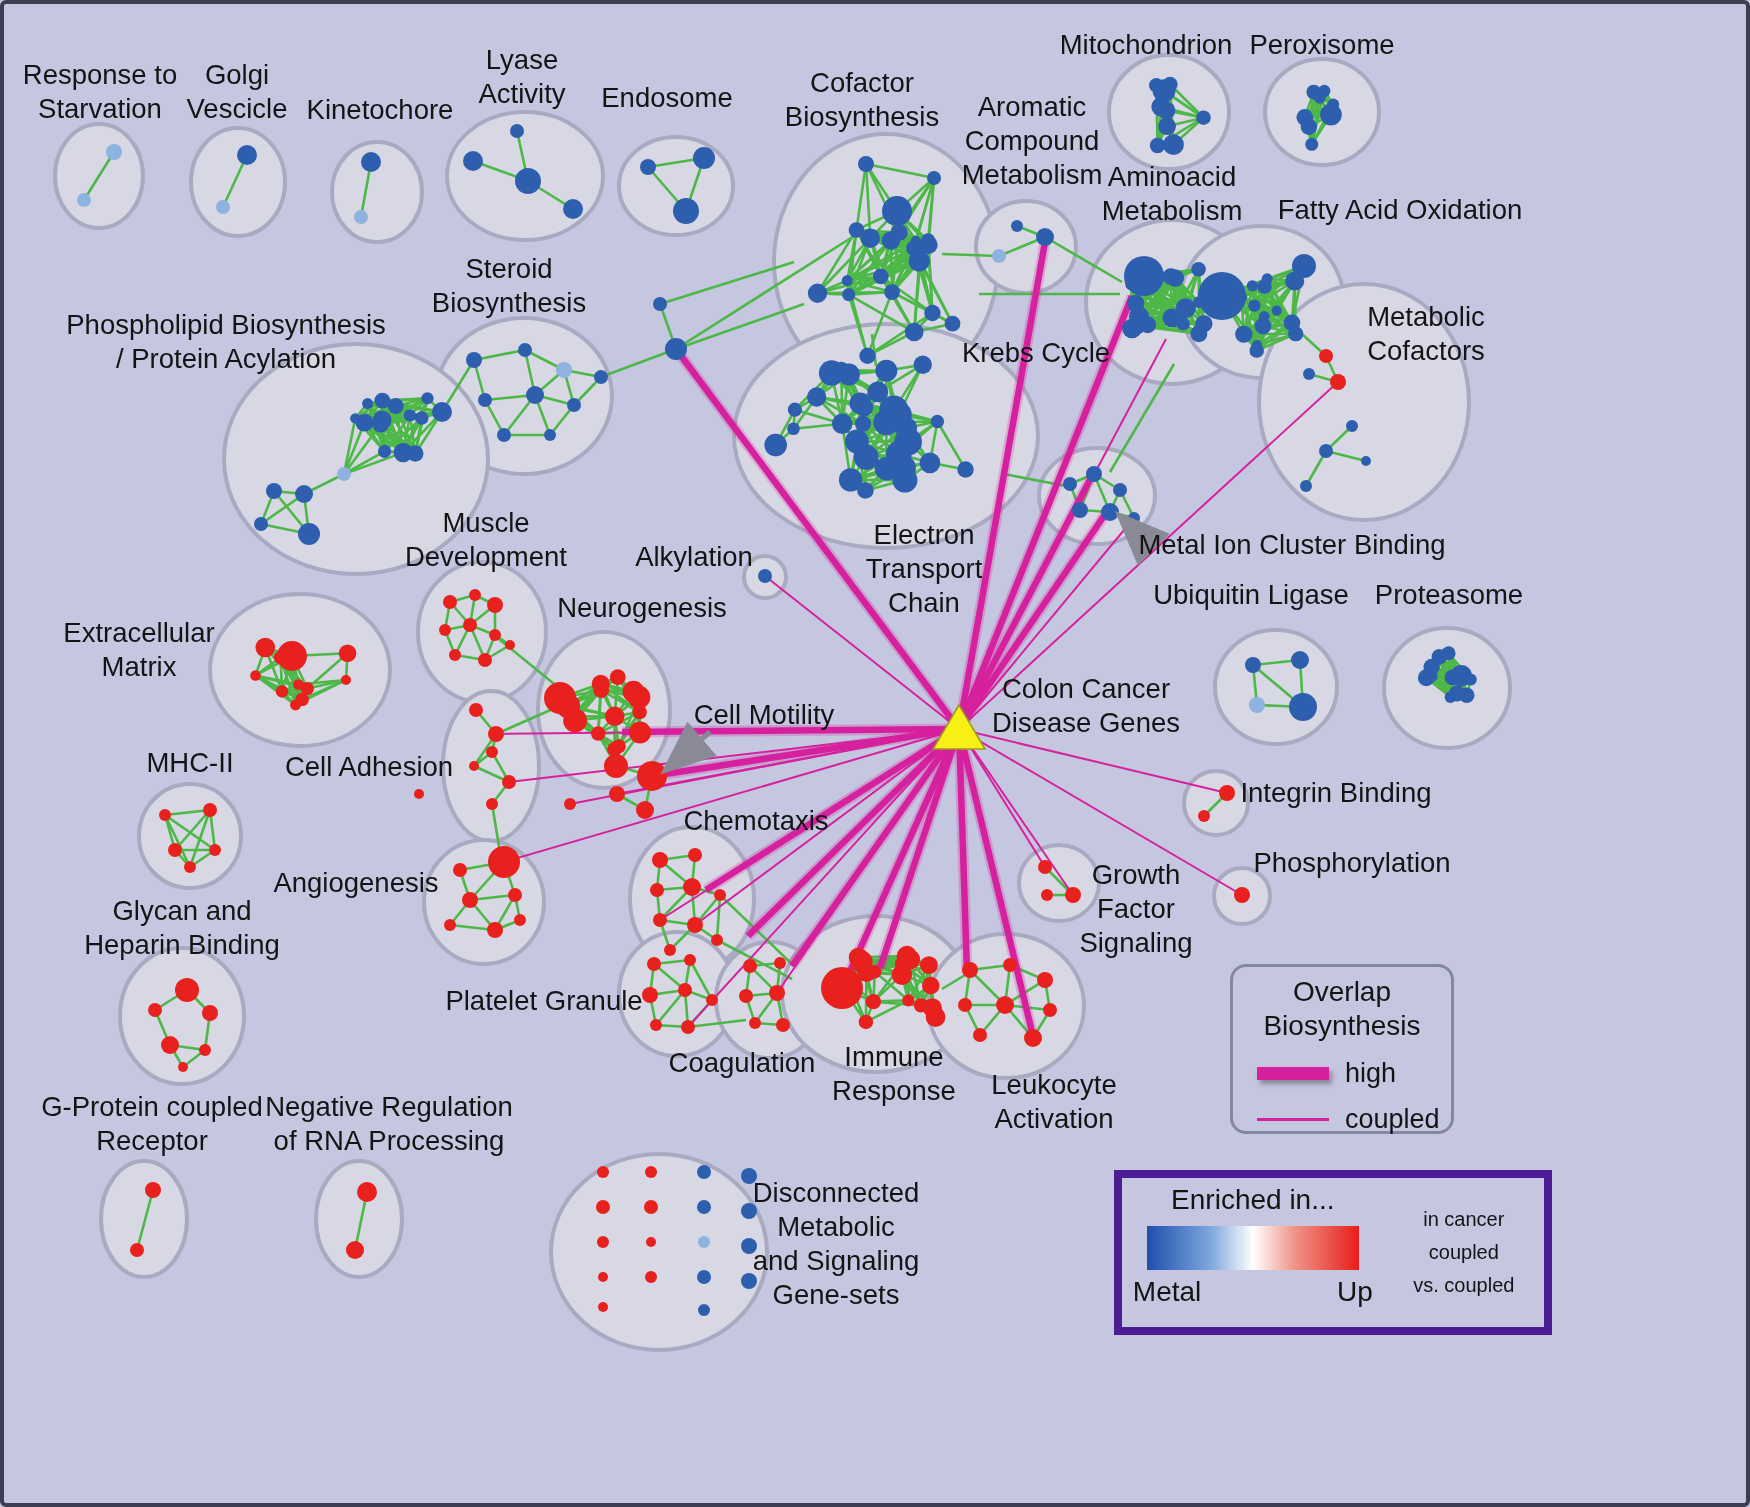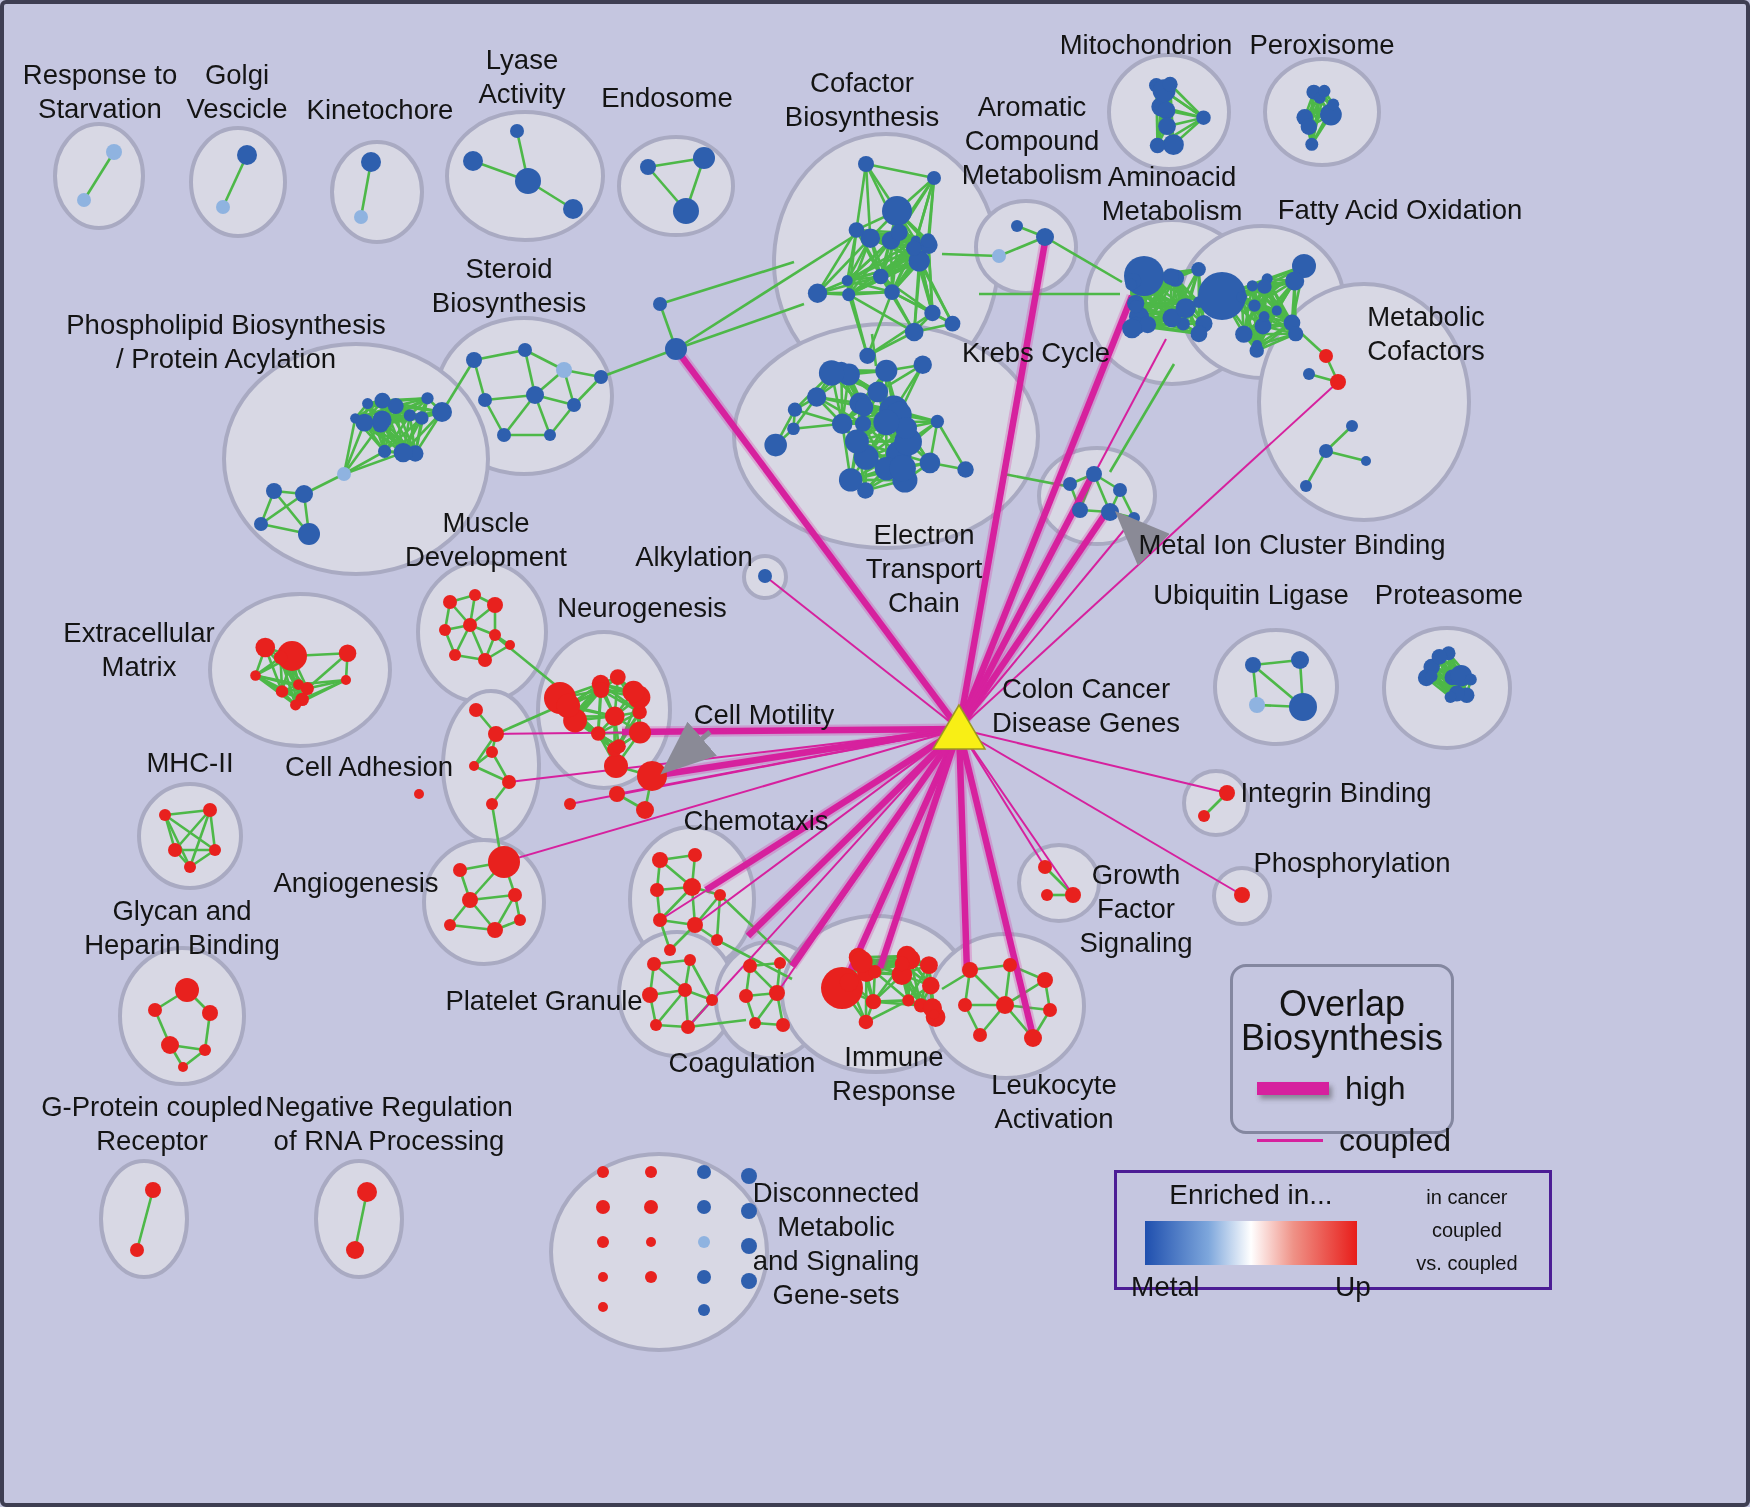--- a/index.html
+++ b/index.html
@@ -4,25 +4,25 @@
 <style>
   html,body{margin:0;padding:0;background:#c5c6e0;}
   .stage{position:relative;width:1750px;height:1507px;background:#c5c6e0;
          border:4px solid #3e3e52;border-radius:6px;box-sizing:border-box;overflow:hidden;
          font-family:"Liberation Sans",sans-serif;}
   svg.map{position:absolute;left:0;top:0;}
   text.lbl{font-size:27.5px;fill:#141414;}
   .legend{position:absolute;box-sizing:border-box;color:#141414;background:transparent;}
   .legend-overlap{left:1226px;top:960px;width:224px;height:170px;border:3px solid #8487a0;
                   border-radius:16px;text-align:center;padding-top:8px;}
-  .lg-title{font-size:36px;line-height:34px;margin-top:12px;}
-  .lg-row{display:flex;align-items:center;gap:16px;margin:15px 0 0 24px;font-size:32px;}
+  .lg-title{font-size:28px;line-height:34px;}
+  .lg-row{display:flex;align-items:center;gap:16px;margin:15px 0 0 24px;font-size:27px;}
   .line-high{width:72px;height:13px;background:#d6219e;box-shadow:3px 4px 5px rgba(60,60,60,.45);}
   .line-mod{width:72px;height:3px;background:#d6219e;}
-  .legend-enrich{left:1110px;top:1166px;width:438px;height:120px;border:3px solid #4c1d95;display:flex;}
+  .legend-enrich{left:1110px;top:1166px;width:438px;height:165px;border:8px solid #4c1d95;display:flex;}
   .le-left{width:62%;text-align:center;padding-top:6px;}
   .le-title{font-size:28px;}
   .le-bar{margin:10px auto 0;width:212px;height:44px;
           background:linear-gradient(to right,#1f4fae,#7ea7dc 30%,#ffffff 50%,#ef9287 70%,#e81d1a);}
   .le-ends{display:flex;justify-content:space-between;width:240px;margin:6px auto 0;font-size:28px;}
   .le-note{flex:1;display:flex;flex-direction:column;justify-content:center;
            font-size:20px;line-height:33px;text-align:center;}
 </style>
 </head>
 <body>

